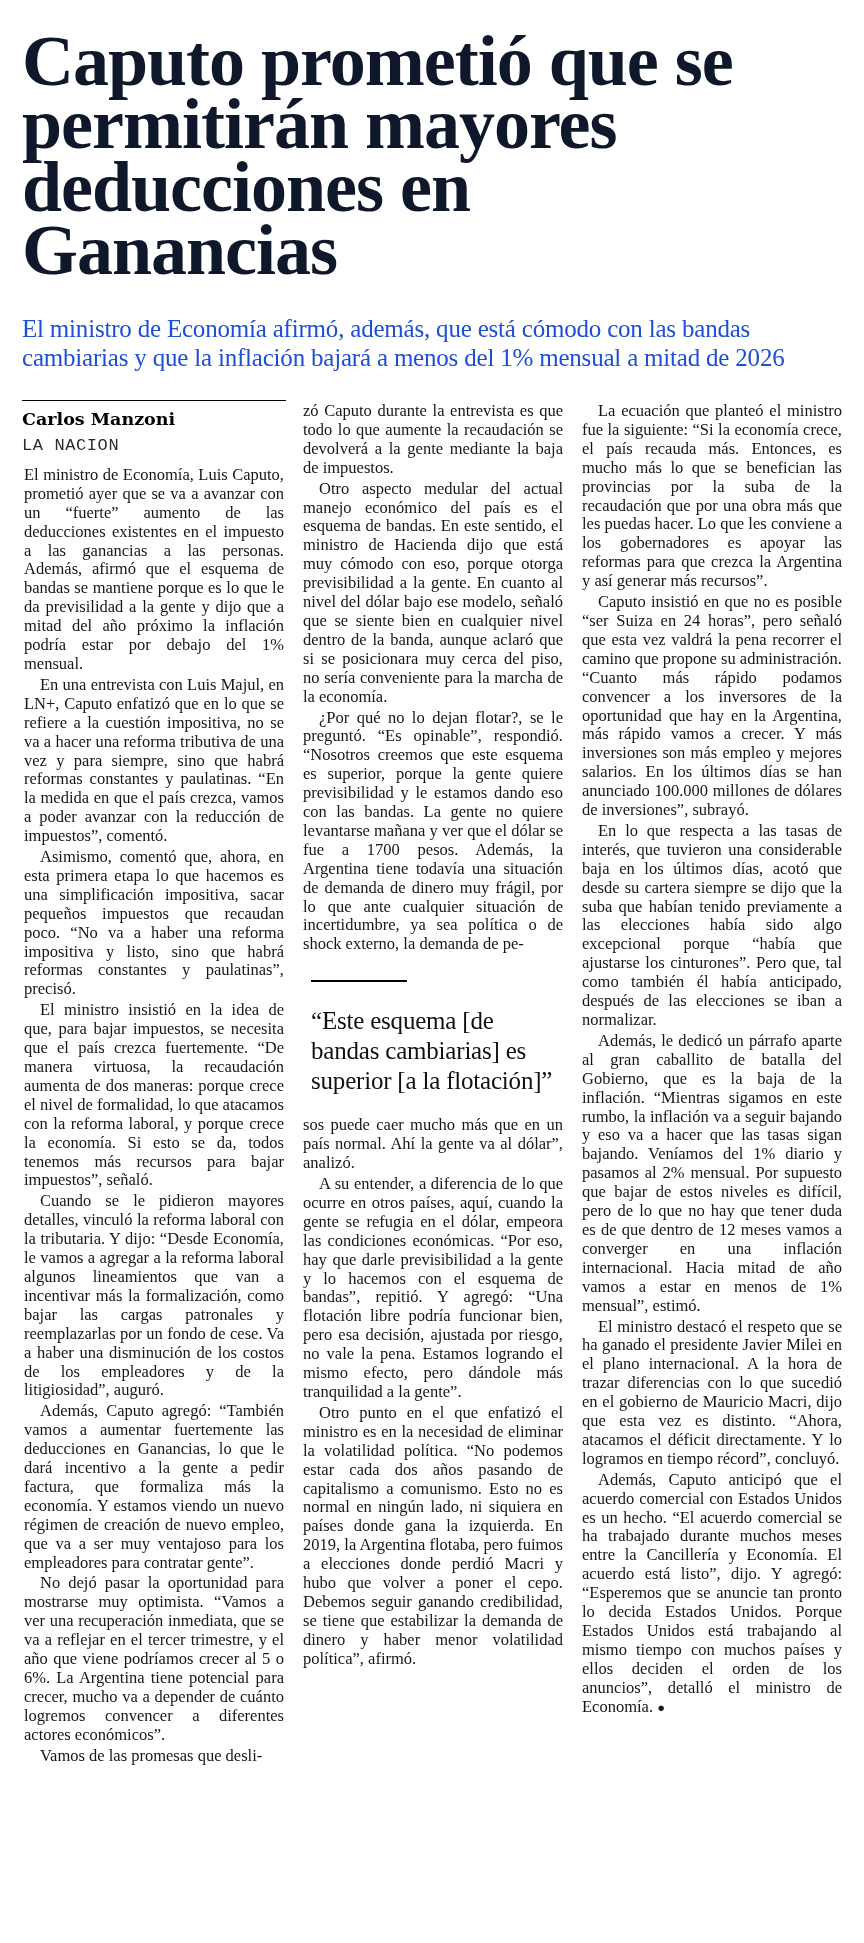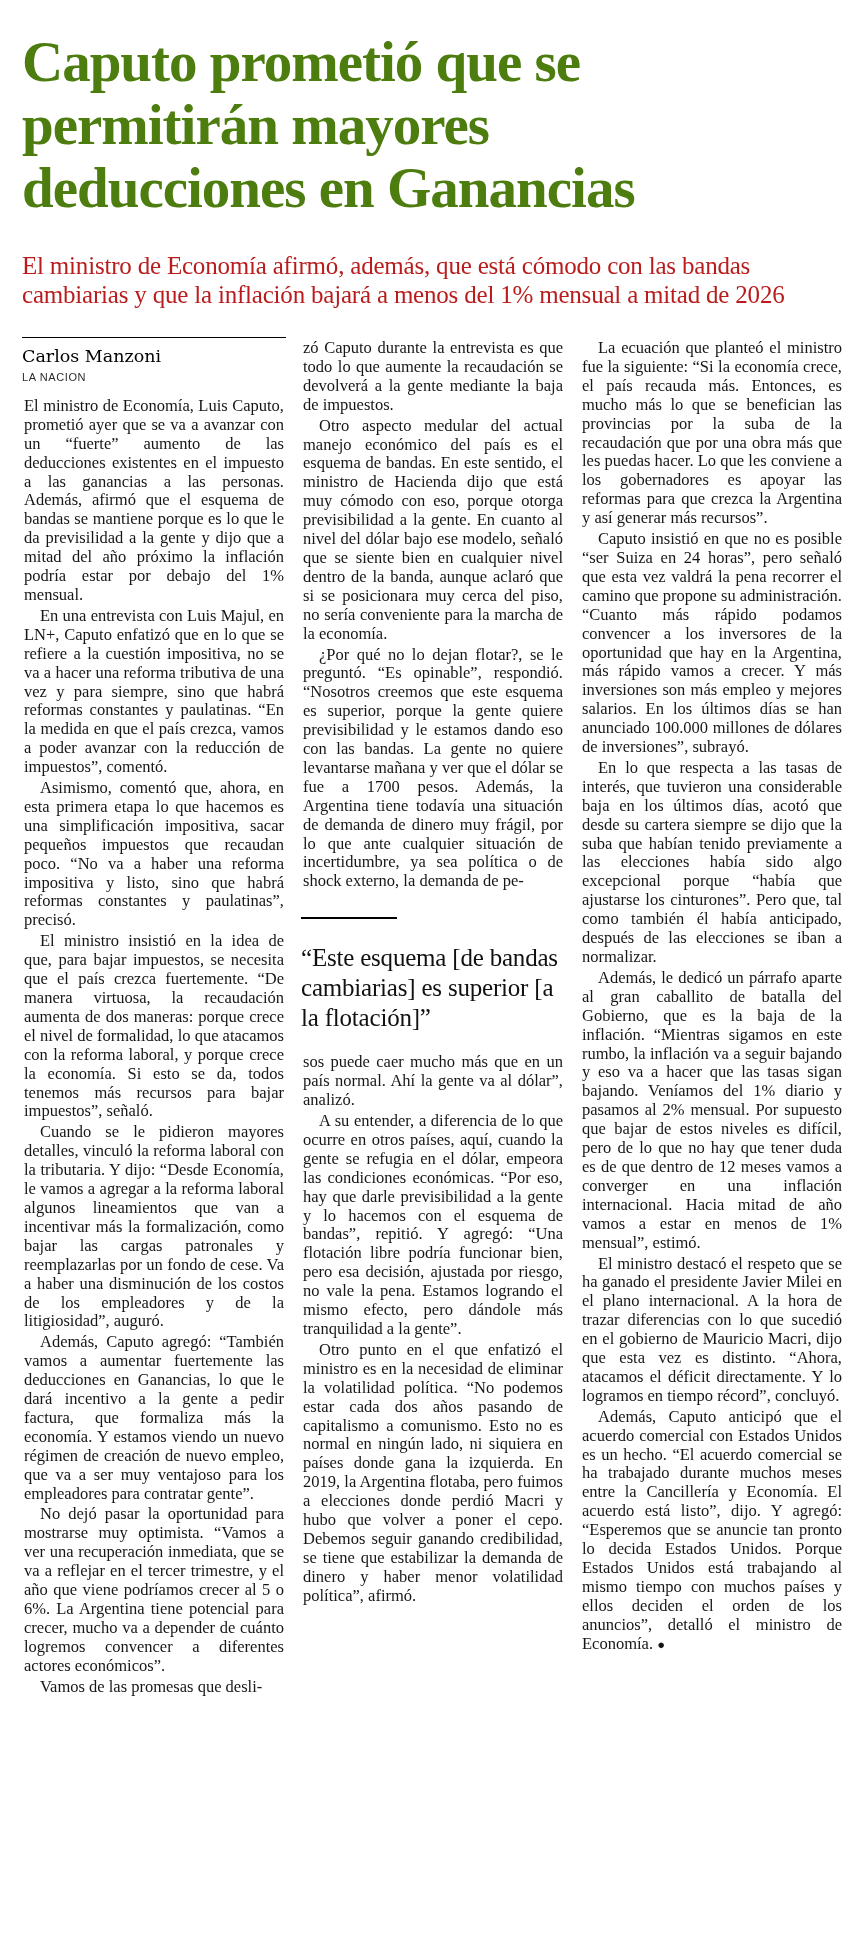--- a/index.html
+++ b/index.html
@@ -11,32 +11,32 @@
     background:#ffffff;
     color:#131313;
     font-family:"Liberation Serif", serif;
     overflow:hidden;
   }
   .headline {
     margin:30px 20px 0 22px;
     width:760px;
     font-family:"Liberation Serif", serif;
     font-weight:700;
-    font-size:57px;
+    font-size:72px;
     line-height:63px;
     letter-spacing:-1px;
-    color:#4d7c0f;
+    color:#0f172a;
   }
   .deck {
     margin:32px 24px 0 22px;
     font-family:"Liberation Serif", serif;
     font-size:25px;
     line-height:29px;
     letter-spacing:-0.2px;
-    color:#b91c1c;
+    color:#1d4ed8;
   }
   .columns {
     margin:28px 20px 0 22px;
     display:flex;
     gap:15px;
     height:1532px;
     overflow:hidden;
   }
   .col {
     flex:1 1 0;
@@ -49,36 +49,36 @@
     color:#161616;
   }
   .col p { margin:2px; }
   .col p.indent { text-indent:16px; }
   .byline-rule {
     border-top:1.5px solid #000000;
     margin-bottom:8px;
   }
   .byline-author {
     font-family:"DejaVu Serif", serif;
-    font-weight:400;
+    font-weight:700;
     font-size:17.5px;
     line-height:20px;
     text-align:left;
     color:#000000;
   }
   .byline-org {
-    font-family:Liberation Sans, sans-serif;
-    font-size:11px;
+    font-family:Liberation Mono, monospace;
+    font-size:17px;
     letter-spacing:0.6px;
     color:#2b2b2b;
-    margin-top:2px;
+    margin-top:8px;
     margin-bottom:10px;
     text-align:left;
   }
-  .pullquote { margin:26px 0 20px 0; }
+  .pullquote { margin:26px 0 20px 10px; }
   .pq-rule {
     width:96px;
     border-top:2px solid #000000;
     margin-bottom:24px;
   }
   .pq-text {
     font-family:"Liberation Serif", serif;
     font-size:25px;
     line-height:30px;
     text-align:left;

